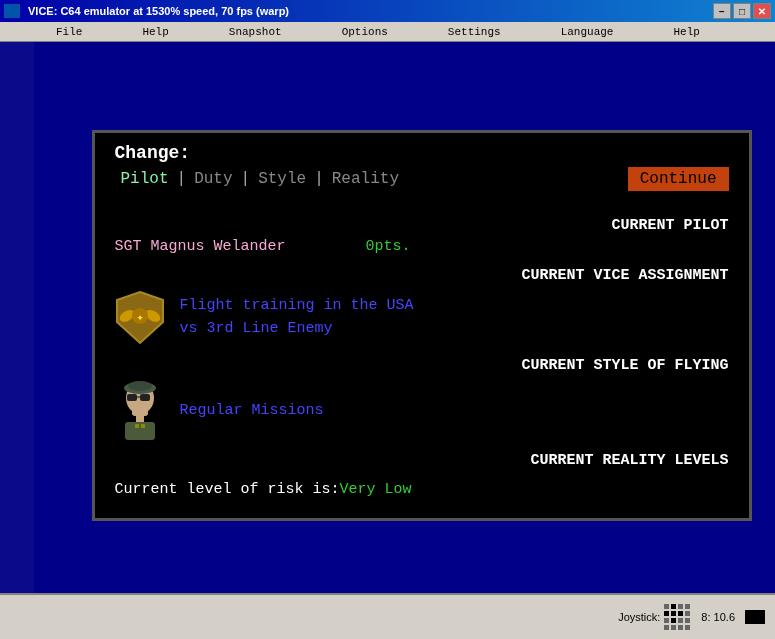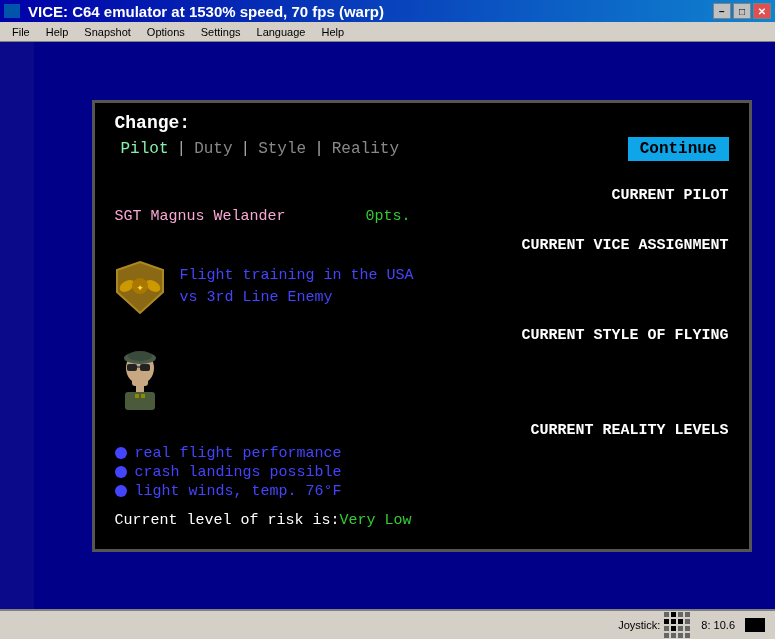--- a/index.html
+++ b/index.html
@@ -18,21 +18,21 @@
       height: 22px;
       background: linear-gradient(to right, #0000a8, #1084d0);
       display: flex;
       align-items: center;
       justify-content: space-between;
       padding: 0 4px;
       position: relative;
     }
     .title-bar-text {
       color: white;
-      font-size: 15px;
+      font-size: 11px;
       font-family: 'Tahoma', sans-serif;
       font-weight: bold;
     }
     .title-bar-icon {
       width: 16px;
       height: 14px;
       background: #0055aa;
       margin-right: 4px;
       display: inline-block;
     }
@@ -62,23 +62,24 @@
       height: 20px;
       background: #d4d0c8;
       display: flex;
       align-items: center;
       padding: 0 4px;
       border-bottom: 1px solid #808080;
     }
     .menu-item {
       padding: 2px 8px;
       font-size: 11px;
-      font-family: Liberation Sans, sans-serif;
+      font-family: Liberation Mono, monospace;
       color: #000;
       cursor: pointer;
+      margin-left: 44px;
     }
 
     
     .main-area {
       width: 100%;
       height: calc(100% - 42px - 30px);
       background: #000088;
       display: flex;
       align-items: center;
       justify-content: center;
@@ -120,25 +121,25 @@
       padding: 2px 6px;
       cursor: pointer;
     }
     .nav-tab-divider {
       color: #aaaaaa;
       font-size: 16px;
     }
     .nav-tab.active { color: #86efac; }
     .continue-btn {
       margin-left: auto;
-      background: #0ea5e9;
+      background: #c2410c;
       color: #000000;
       font-size: 16px;
       font-family: 'Courier New', monospace;
-      font-weight: bold;
+      font-weight: normal;
       padding: 3px 12px;
       cursor: pointer;
       border: none;
     }
 
     
     .game-content {
       background: #000000;
       padding: 10px 20px 20px 20px;
     }
@@ -242,21 +243,21 @@
       color: #ffffff;
     }
 
     .risk-value {
       color: #33cc33;
     }
 
     
     .status-bar {
       width: 100%;
-      height: 30px;
+      height: 46px;
       background: #d4d0c8;
       border-top: 2px solid #808080;
       display: flex;
       align-items: center;
       justify-content: flex-end;
       padding: 0 10px;
       gap: 10px;
       position: absolute;
       bottom: 0;
     }
@@ -378,37 +379,24 @@
             <rect x="17" y="28" width="16" height="8" rx="3" fill="#c8a882"></rect>
 
             <rect x="21" y="34" width="8" height="8" fill="#c8a882"></rect>
 
             <rect x="10" y="42" width="30" height="18" rx="3" fill="#4a5a3a"></rect>
 
             <rect x="20" y="44" width="4" height="4" fill="#8b8b00"></rect>
             <rect x="26" y="44" width="4" height="4" fill="#8b8b00"></rect>
           </svg>
         </div>
+        <div class="style-text">Regular Missions</div>
       </div>
 
       <div class="section-title">CURRENT REALITY LEVELS</div>
-      <div class="reality-items">
-        <div class="reality-item">
-          <div class="bullet"></div>
-          <span class="reality-text">real flight performance</span>
-        </div>
-        <div class="reality-item">
-          <div class="bullet"></div>
-          <span class="reality-text">crash landings possible</span>
-        </div>
-        <div class="reality-item">
-          <div class="bullet"></div>
-          <span class="reality-text">light winds, temp. 76°F</span>
-        </div>
-      </div>
 
       <div class="risk-line">
         <span class="risk-label">Current level of risk is:</span><span class="risk-value">Very Low</span>
       </div>
 
     </div>
   </div>
 </div>
 
 <div class="status-bar">

